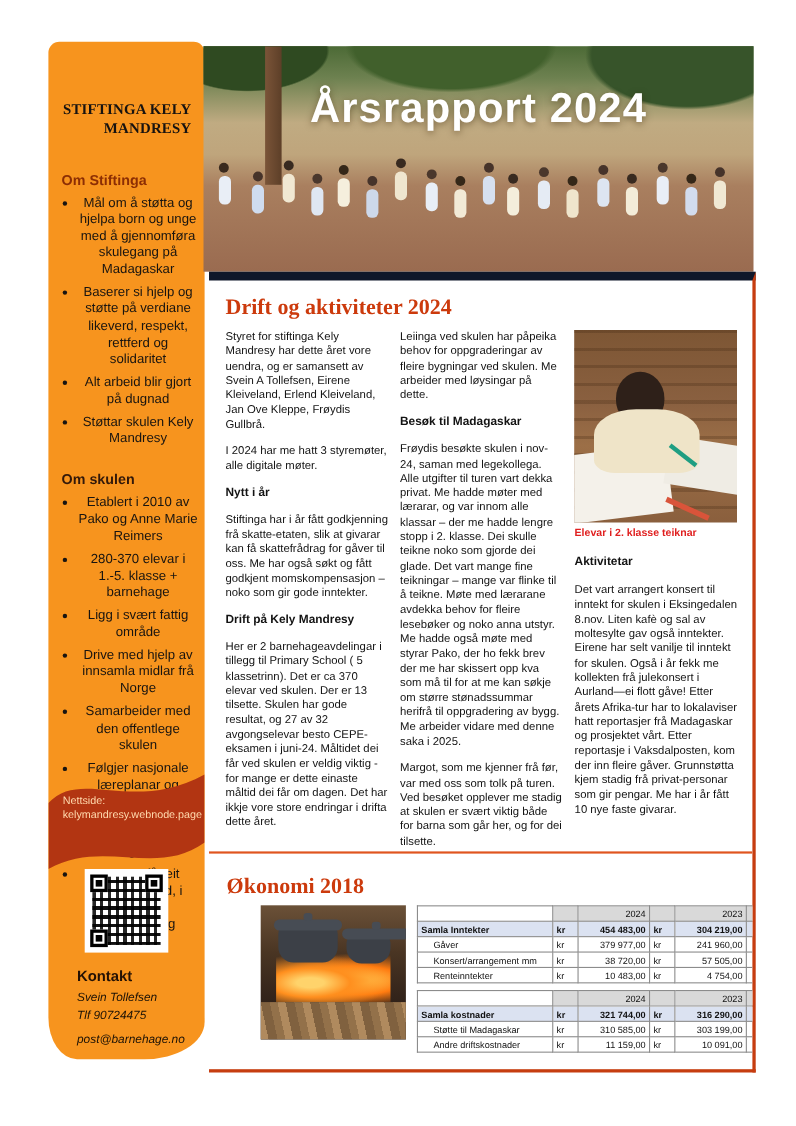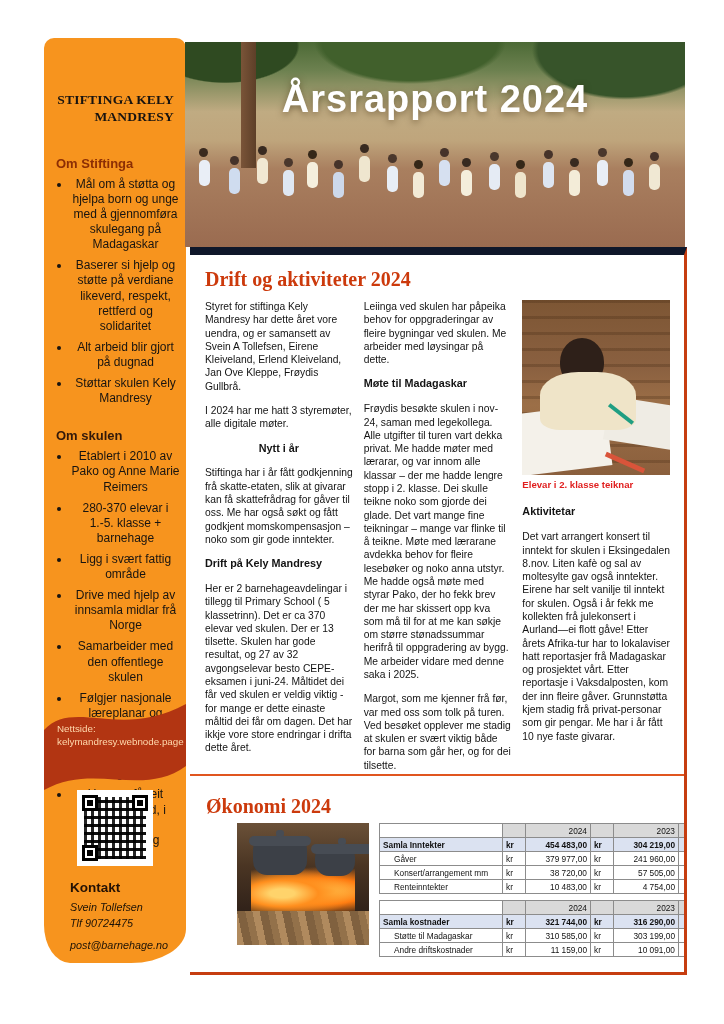--- a/index.html
+++ b/index.html
@@ -57,21 +57,21 @@
   
   .content{position:absolute;left:190px;top:247px;width:497px;height:728px;box-sizing:border-box;
      border-top:8px solid #0f172a;border-right:3px solid #c63d10;border-bottom:3px solid #c63d10;
      overflow:hidden;}
   .h-main{margin:13px 0 0 15px;font-family:"Liberation Serif",serif;font-weight:bold;
      font-size:20px;color:#cc3a0c;}
   .cols{display:flex;gap:11px;padding:9px 14px 0 15px;height:474px;overflow:hidden;}
   .col{flex:1;font-size:10.3px;line-height:1.29;color:#131313;}
   .col p{margin:0 0 11px;}
   .inhead{font-weight:bold;font-size:10.8px;margin:0;}
-  .gap-lg{margin-top:26px;text-align:center;} .gap-md{margin-top:16px;}
+  .gap-lg{margin-top:26px;} .gap-md{margin-top:16px;}
 
   .class-photo{width:100%;height:175px;position:relative;overflow:hidden;
      background:
        repeating-linear-gradient(180deg, rgba(60,35,14,.25) 0 3px, rgba(0,0,0,0) 3px 16px),
        linear-gradient(180deg,#7d5634 0%, #8a6040 38%, #9c6f47 60%, #8a5f3d 100%);}
   .paper1{position:absolute;left:-8px;bottom:4px;width:95px;height:62px;background:#f4f1ea;transform:rotate(-7deg);}
   .paper2{position:absolute;right:-6px;bottom:30px;width:70px;height:44px;background:#efece4;transform:rotate(9deg);}
   .kid-head{position:absolute;left:38px;top:38px;width:44px;height:48px;border-radius:50% 50% 46% 46%;background:#2e2019;}
   .kid-body{position:absolute;left:18px;top:72px;width:96px;height:58px;border-radius:40% 40% 20% 20%;background:#efe4c8;}
   .pencil{position:absolute;left:84px;top:112px;width:30px;height:4px;background:#1f9e82;transform:rotate(38deg);}
@@ -171,21 +171,21 @@
       <div class="col">
         <p>Styret for stiftinga Kely Mandresy har dette året vore uendra, og er samansett av Svein A Tollefsen, Eirene Kleiveland, Erlend Kleiveland, Jan Ove Kleppe, Frøydis Gullbrå.</p>
         <p>I 2024 har me hatt 3 styremøter, alle digitale møter.</p>
         <p class="inhead gap-lg">Nytt i år</p>
         <p>Stiftinga har i år fått godkjenning frå skatte-etaten, slik at givarar kan få skattefrådrag for gåver til oss. Me har også søkt og fått godkjent momskompensasjon – noko som gir gode inntekter.</p>
         <p class="inhead gap-md">Drift på Kely Mandresy</p>
         <p>Her er 2 barnehageavdelingar i tillegg til Primary School ( 5 klassetrinn). Det er ca 370 elevar ved skulen. Der er 13 tilsette. Skulen har gode resultat, og 27 av 32 avgongselevar besto CEPE-eksamen i juni-24. Måltidet dei får ved skulen er veldig viktig -for mange er dette einaste måltid dei får om dagen. Det har ikkje vore store endringar i drifta dette året.</p>
       </div>
       <div class="col">
         <p>Leiinga ved skulen har påpeika behov for oppgraderingar av fleire bygningar ved skulen. Me arbeider med løysingar på dette.</p>
-        <p class="inhead">Møte til Madagaskar</p>
+        <p class="inhead">Besøk til Madagaskar</p>
         <p>Frøydis besøkte skulen i nov-24, saman med legekollega. Alle utgifter til turen vart dekka privat. Me hadde møter med lærarar, og var innom alle klassar – der me hadde lengre stopp i 2. klasse. Dei skulle teikne noko som gjorde dei glade. Det vart mange fine teikningar – mange var flinke til å teikne. Møte med lærarane avdekka behov for fleire lesebøker og noko anna utstyr. Me hadde også møte med styrar Pako, der ho fekk brev der me har skissert opp kva som må til for at me kan søkje om større stønadssummar herifrå til oppgradering av bygg. Me arbeider vidare med denne saka i 2025.</p>
         <p>Margot, som me kjenner frå før, var med oss som tolk på turen. Ved besøket opplever me stadig at skulen er svært viktig både for barna som går her, og for dei tilsette.</p>
       </div>
       <div class="col">
         <div class="class-photo">
           <div class="paper1"></div>
           <div class="paper2"></div>
           <div class="kid-head"></div>
           <div class="kid-body"></div>
           <div class="pencil"></div>
@@ -193,21 +193,21 @@
         </div>
         <div class="caption">Elevar i 2. klasse teiknar</div>
         <p class="inhead">Aktivitetar</p>
         <p>Det vart arrangert konsert til inntekt for skulen i Eksingedalen 8.nov. Liten kafè og sal av moltesylte gav også inntekter. Eirene har selt vanilje til inntekt for skulen. Også i år fekk me kollekten frå julekonsert i Aurland—ei flott gåve! Etter årets Afrika-tur har to lokalaviser hatt reportasjer frå Madagaskar og prosjektet vårt. Etter reportasje i Vaksdalposten, kom der inn fleire gåver. Grunnstøtta kjem stadig frå privat-personar som gir pengar. Me har i år fått 10 nye faste givarar.</p>
       </div>
     </div>
 
     <hr class="sep">
 
     <div class="econ">
-      <div class="h-main" style="margin-left:1px;">Økonomi 2024</div>
+      <div class="h-main" style="margin-left:1px;">Økonomi 2018</div>
       <div class="econ-row">
         <div class="cook">
           <div class="fire"></div>
           <div class="pot pot1"></div>
           <div class="pot pot2"></div>
           <div class="logs"></div>
         </div>
 
         <div class="tables">
           <table class="fin">

